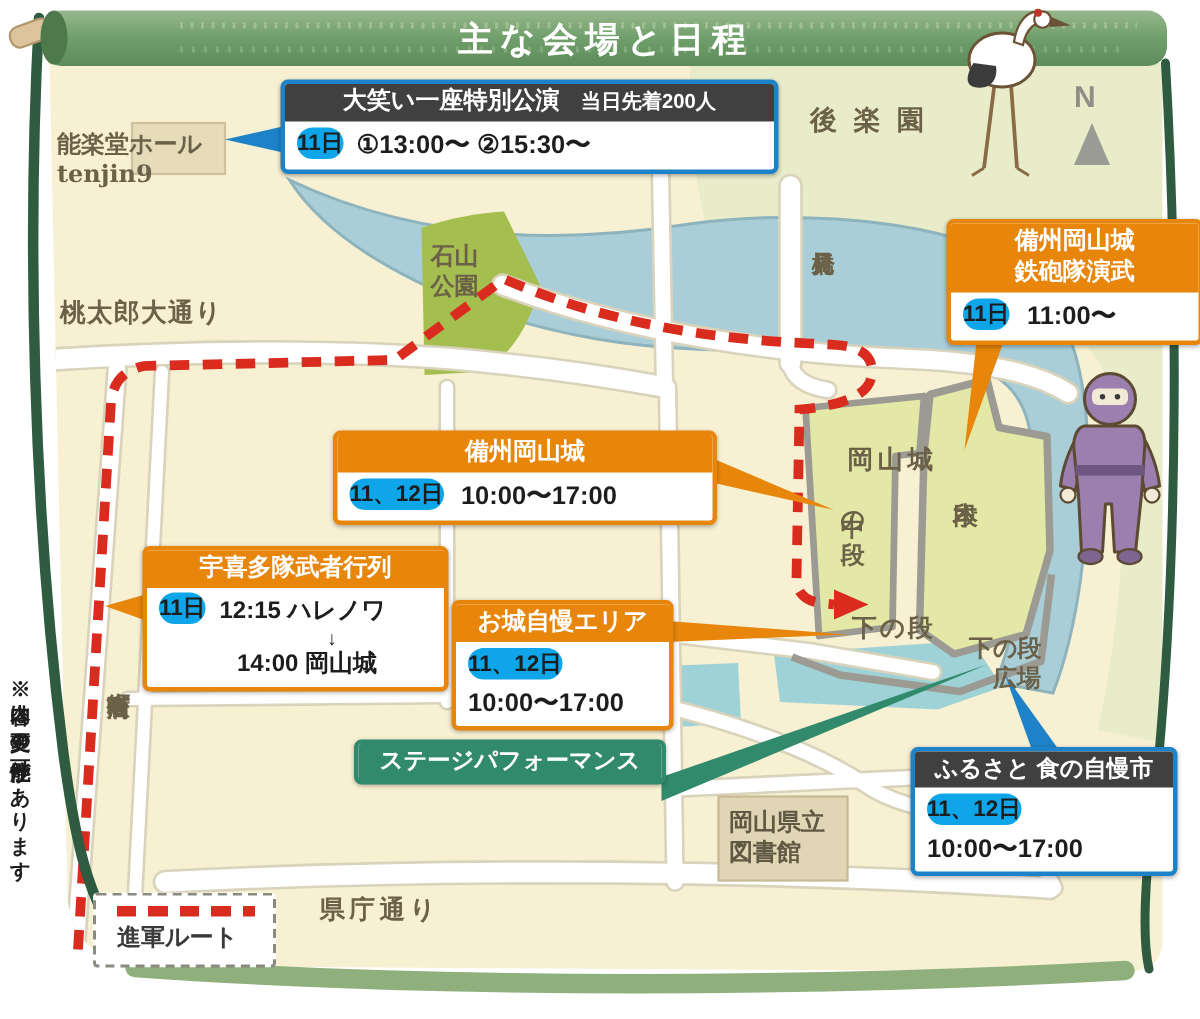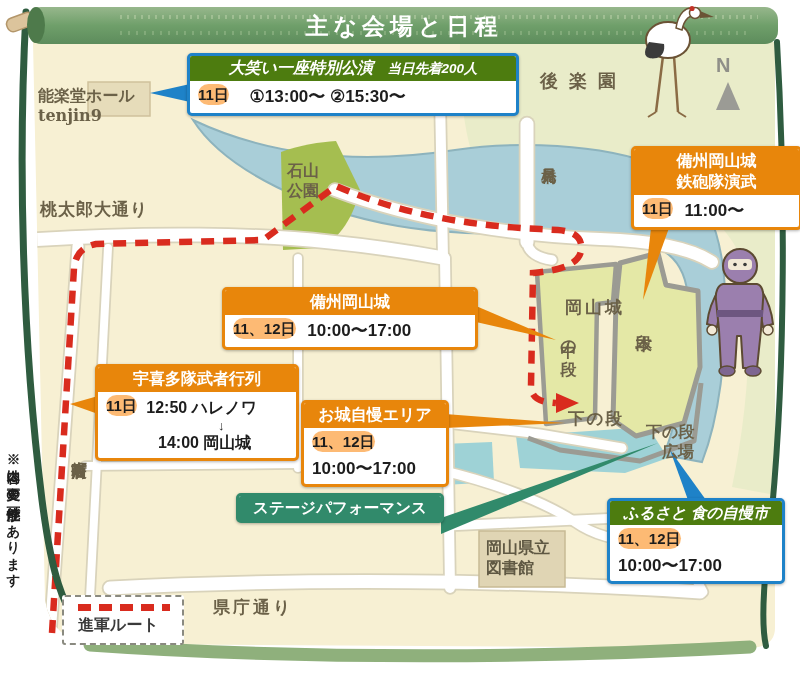--- a/index.html
+++ b/index.html
@@ -19,25 +19,25 @@
   .vert{writing-mode:vertical-rl;text-orientation:upright;}
   
   .note{
     left:4px;top:444px;height:232px;writing-mode:vertical-rl;text-orientation:upright;
     font-size:13.5px;font-weight:600;color:#1d1d1d;letter-spacing:1px;
   }
   
   .box{position:absolute;background:#fff;border-radius:5px;box-shadow:0 1px 3px rgba(0,0,0,.3);}
   .box .hd{color:#fff;font-weight:bold;text-align:center;line-height:1.3;padding:2px 4px;border-radius:2px 2px 0 0;}
   .box .bd{padding:3px 8px;font-weight:bold;color:#1d1d1d;font-size:17px;line-height:26px;}
-  .blue{border:3px solid #1e82c8;}  .blue .hd{background:#4d7c0f;font-style:italic;}
+  .blue{border:3px solid #1e82c8;}  .blue .hd{background:#404040;}
   .orange{border:3px solid #e8860b;}.orange .hd{background:#e8860b;}
   .green{border:3px solid #318a6b;} .green .hd{background:#318a6b;}
   .pill{
-    display:inline-block;background:#fdba74;border-radius:12px;padding:0 0;
+    display:inline-block;background:#0ea5e9;border-radius:12px;padding:0 0;
     font-size:15px;font-weight:bold;color:#1d1d1d;line-height:21px;vertical-align:2px;
   }
   .row{white-space:nowrap;}
   
   .legend{
     left:62px;top:595px;width:122px;height:50px;background:#fff;
     border:2px dashed #8a8a80;border-radius:3px;box-sizing:border-box;padding:7px 0 0 14px;
   }
   .legend .dash{width:92px;height:7px;background:repeating-linear-gradient(90deg,#d92b1e 0 13px,transparent 13px 21px);}
   .legend .lg-label{font-size:16px;font-weight:600;color:#3a3a3a;margin-top:4px;}
@@ -204,21 +204,21 @@
   <div>図書館</div>
 </div>
 
 <div class="box blue" style="left:187px;top:53px;width:326px;">
   <div class="hd">
     <span style="font-size:16px;">大笑い一座特別公演</span>
     <span style="font-size:13.5px;margin-left:10px;">当日先着200人</span>
   </div>
   <div class="bd row">
     <span class="pill">11日</span>
-    <span style="margin-left:16px;">①13:00〜 ②15:30〜</span>
+    <span style="margin-left:4px;">①13:00〜 ②15:30〜</span>
   </div>
 </div>
 
 <div class="box orange" style="left:631px;top:146px;width:165px;">
   <div class="hd" style="font-size:16px;">
     <div>備州岡山城</div>
     <div>鉄砲隊演武</div>
   </div>
   <div class="bd row">
     <span class="pill">11日</span>
@@ -232,21 +232,21 @@
     <span class="pill">11、12日</span>
     <span style="margin-left:7px;">10:00〜17:00</span>
   </div>
 </div>
 
 <div class="box orange" style="left:95px;top:364px;width:198px;">
   <div class="hd" style="font-size:16px;">宇喜多隊武者行列</div>
   <div class="bd" style="font-size:16px;line-height:24px;">
     <div class="row">
       <span class="pill">11日</span>
-      <span style="margin-left:5px;">12:50 ハレノワ</span>
+      <span style="margin-left:5px;">12:15 ハレノワ</span>
     </div>
     <div style="padding-left:112px;font-size:13px;line-height:11px;">↓</div>
     <div style="padding-left:52px;">14:00 岡山城</div>
   </div>
 </div>
 
 <div class="box orange" style="left:301px;top:400px;width:142px;">
   <div class="hd" style="font-size:16px;">お城自慢エリア</div>
   <div class="bd" style="line-height:25px;">
     <div><span class="pill">11、12日</span></div>

